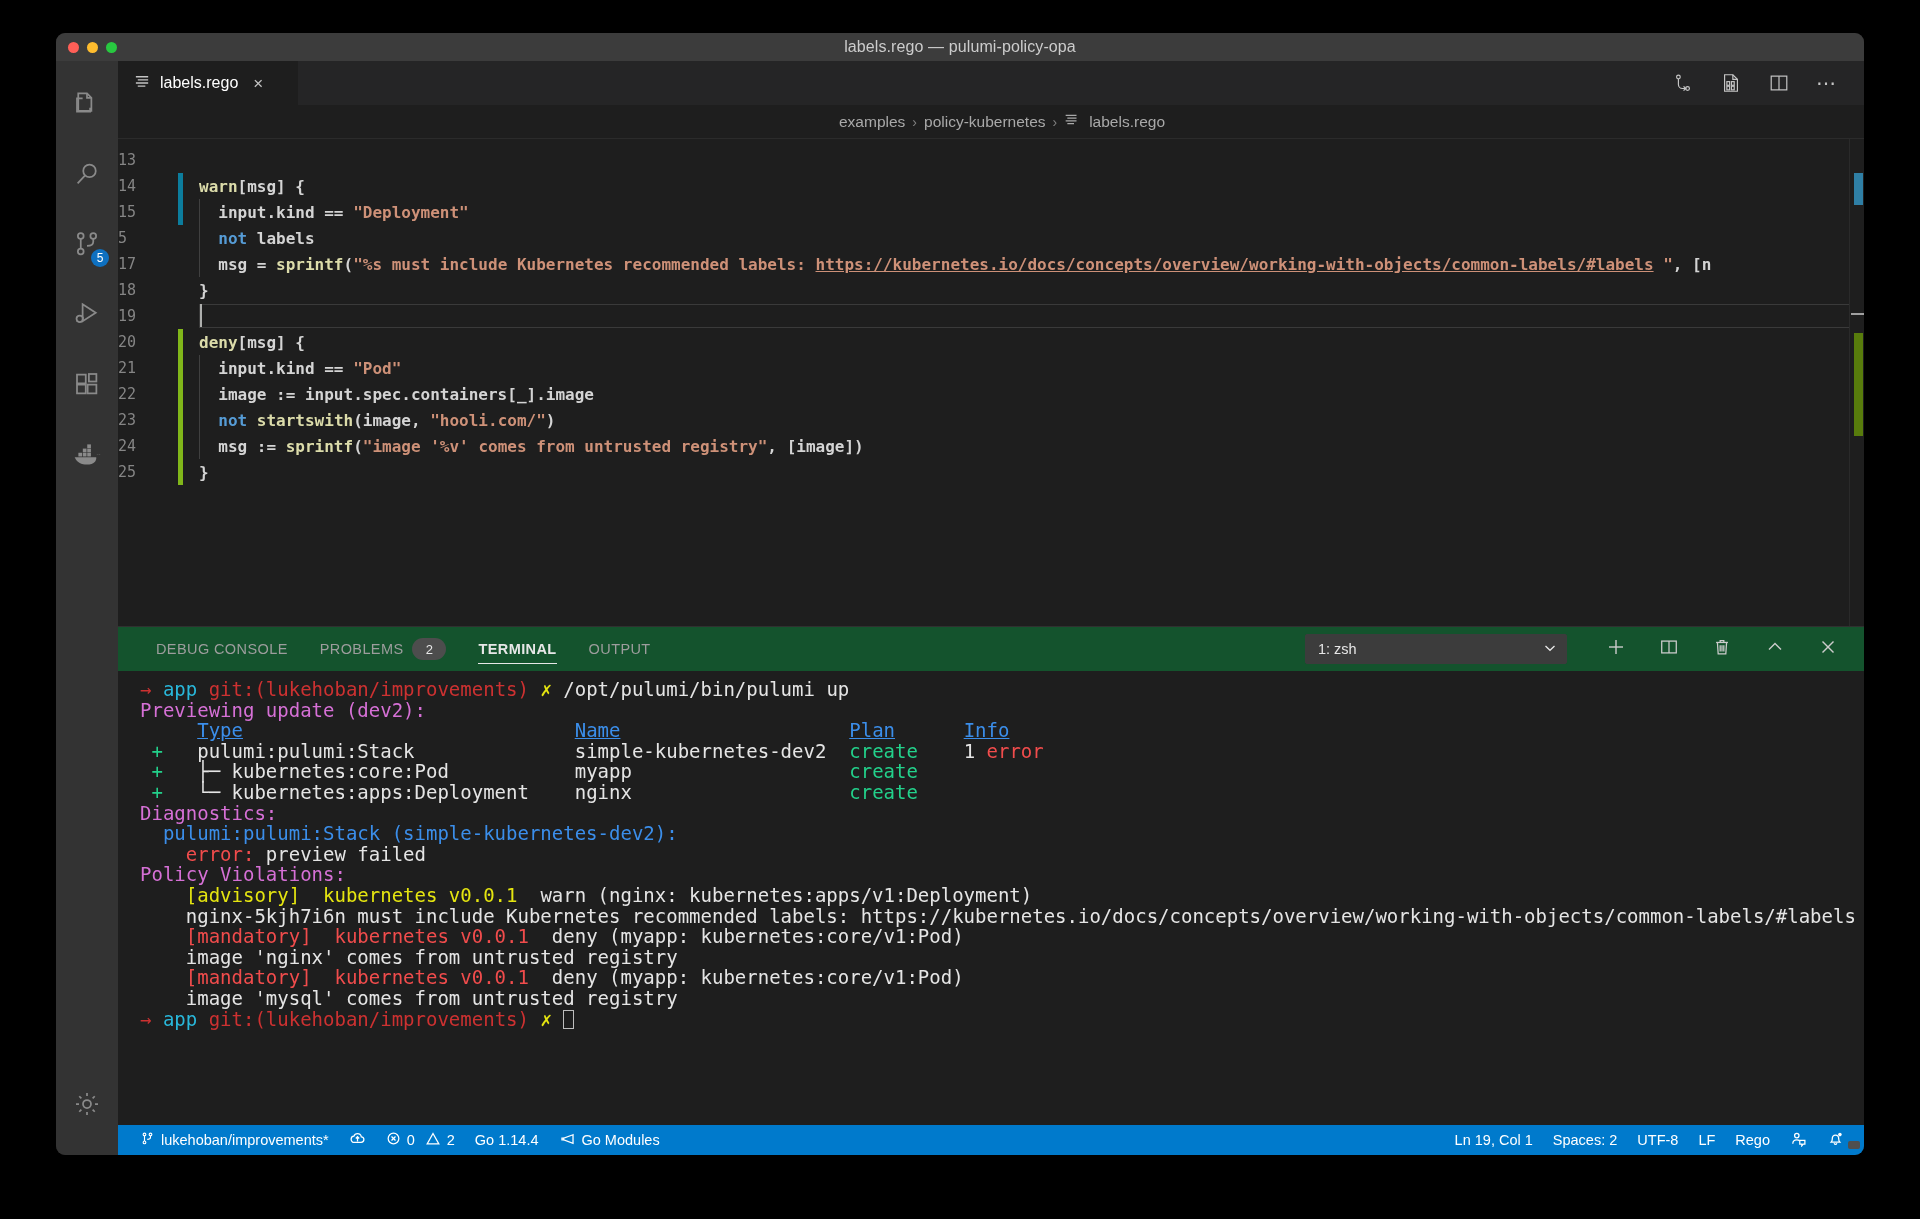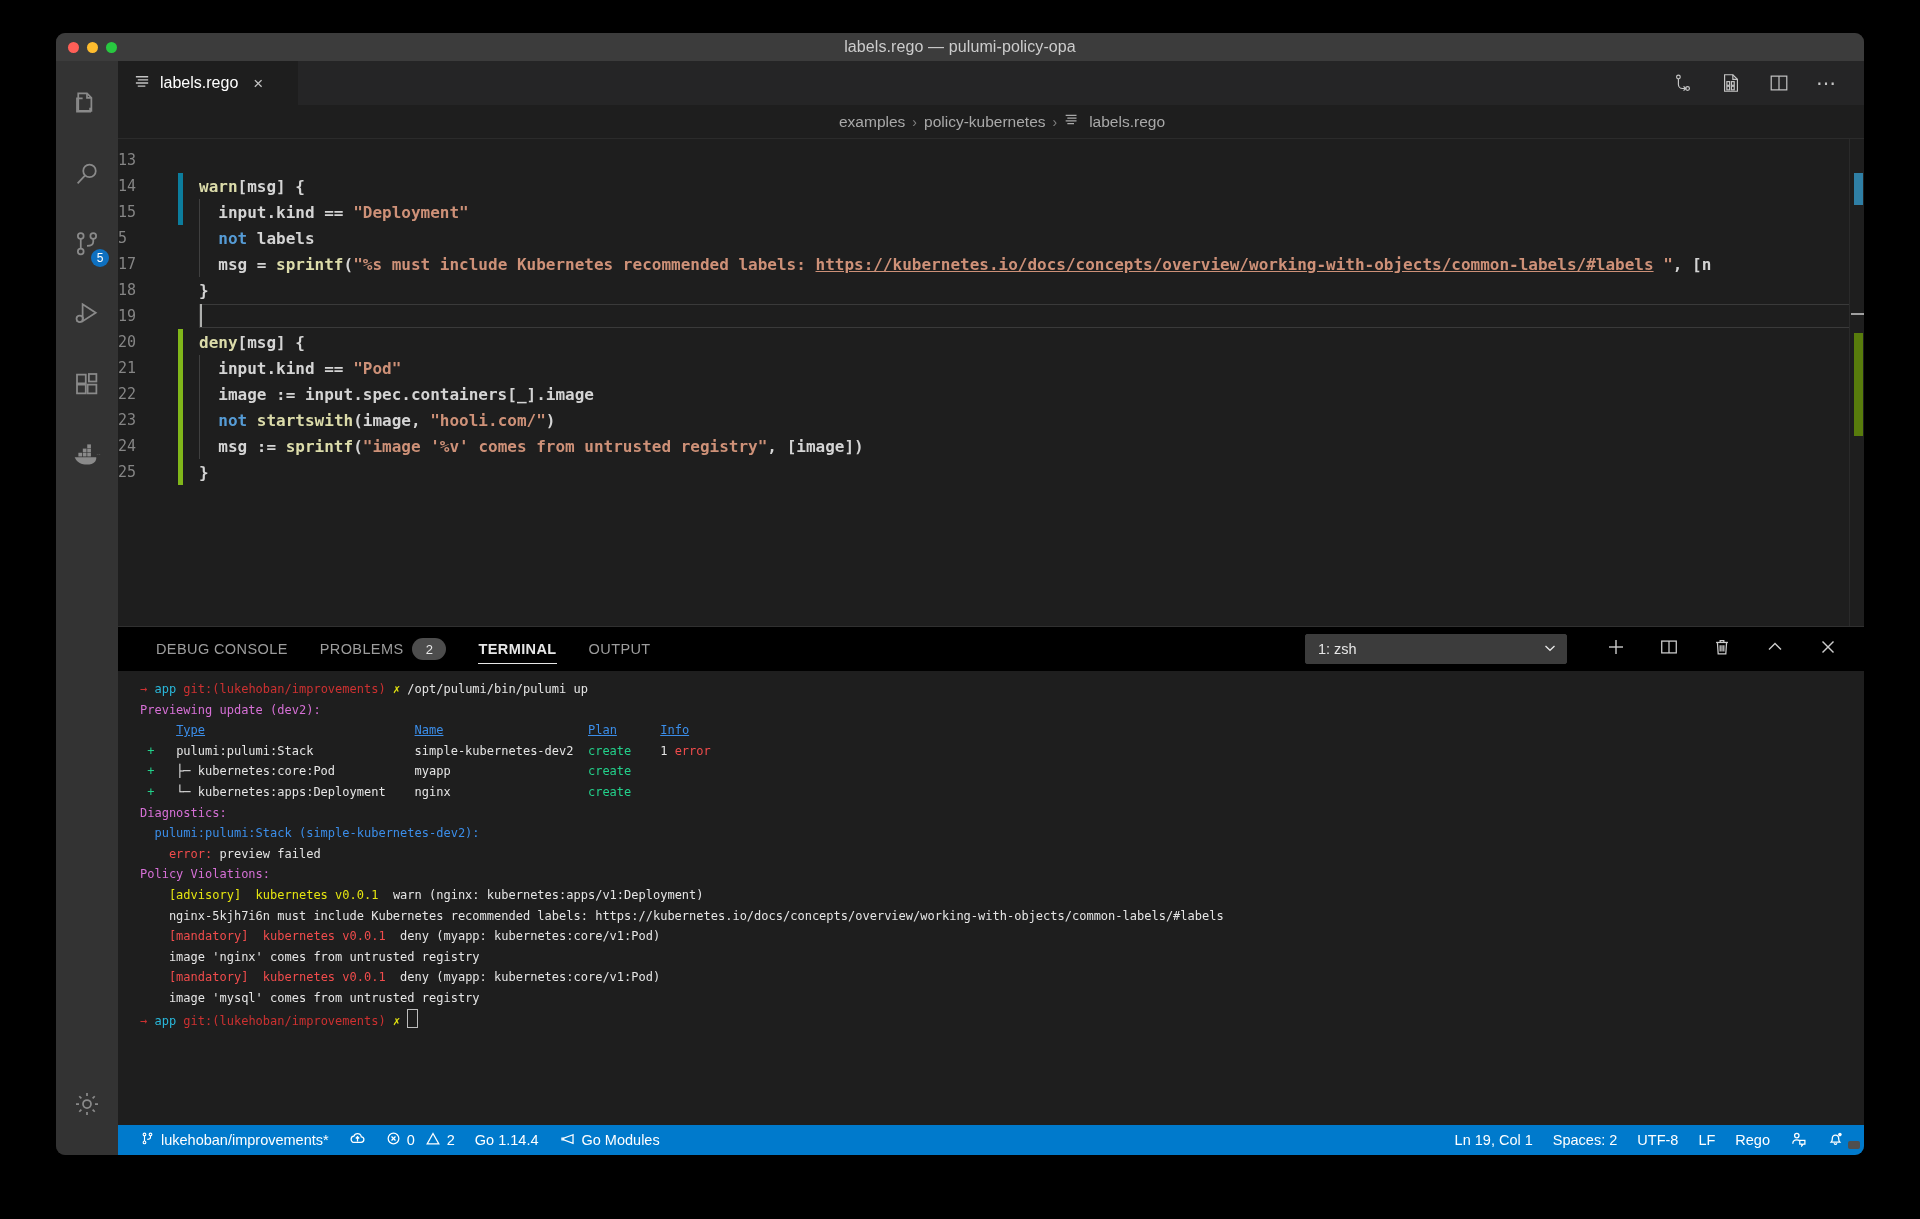--- a/index.html
+++ b/index.html
@@ -119,21 +119,21 @@
   #ov-add{ position:absolute; right:1px; width:9px; background:#587c0c; }
   #ov-cursor{ position:absolute; right:0; width:13px; height:2px; background:#a0a0a0;}
 
   
   #panel{
     flex:0 0 498px; background:#1e1e1e; display:flex; flex-direction:column;
     border-top:1px solid #303030;
   }
   #paneltabs{
     height:44px; flex:0 0 44px; display:flex; align-items:center; padding-left:22px;
-    background:#000000; gap:0;
+    background:#14532d; gap:0;
   }
   .ptab{
     font-size:14.5px; letter-spacing:.4px; color:#9d9d9d; padding:0 16px;
     height:44px; display:flex;align-items:center;gap:9px; cursor:pointer; position:relative;
     text-transform:uppercase;
   }
   .ptab.active{ color:#e7e7e7; font-weight:bold; }
   .ptab.active::after{
     content:""; position:absolute; left:16px; right:16px; bottom:7px; height:1px; background:#e7e7e7;
   }
@@ -149,21 +149,21 @@
     font-size:14.5px; cursor:pointer; margin-right:18px;
   }
   #termselect .chev{ margin-left:auto; }
   .pabtn{ width:44px;height:36px; display:flex;align-items:center;justify-content:center; cursor:pointer;}
   .pabtn svg{ stroke:#cccccc; fill:none; stroke-width:1.4; }
 
   
   #terminal{
     flex:1 1 auto; position:relative; overflow:hidden;
     font-family:"DejaVu Sans Mono","Liberation Mono",monospace;
-    font-size:12px; line-height:20.6px; padding:8px 0 0 22px; color:#cccccc;
+    font-size:19px; line-height:20.6px; padding:8px 0 0 22px; color:#cccccc;
     white-space:pre;
   }
   .t-red{color:#cd3131;} .t-red2{color:#f14c4c;}
   .t-green{color:#23d18b;}
   .t-yellow{color:#e5e510;} .t-blue{color:#3b8eea;}
   .t-magenta{color:#d670d6;} .t-cyan{color:#29b8db;}
   .t-white{color:#e5e5e5;}
   .t-ul{ text-decoration:underline;}
   #termscroll{
     position:absolute; right:4px; bottom:6px; width:12px; height:8px; background:#4f4f4f;

